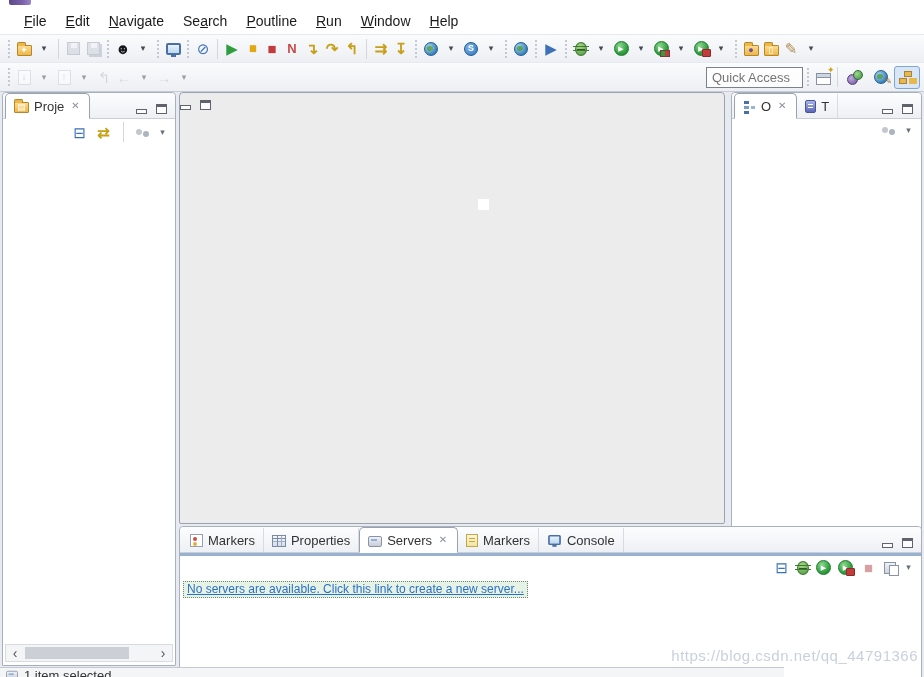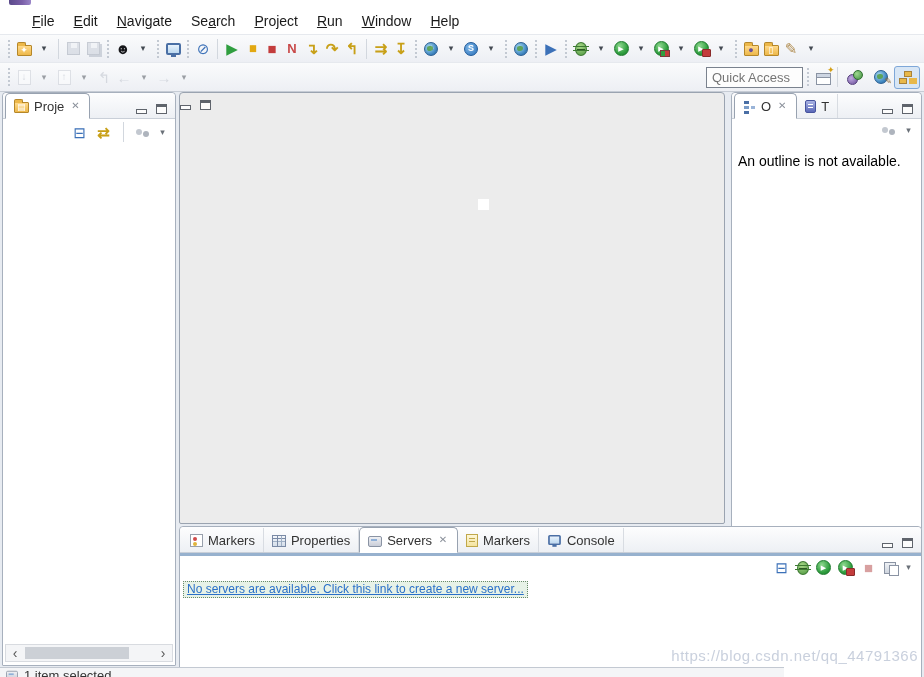--- a/index.html
+++ b/index.html
@@ -2,21 +2,21 @@
 <html><head>
 <meta charset="utf-8">
 <style>
   *{box-sizing:border-box;margin:0;padding:0}
   html,body{width:924px;height:677px}
   body{position:relative;overflow:hidden;background:#e7ebf1;font-family:"Liberation Sans",sans-serif;font-size:13px;color:#1a1a1a}
 
   
   #titlebar{height:8px;background:#fff;position:relative}
   .i-winfrag{position:absolute;left:9px;top:0;width:22px;height:5px;background:linear-gradient(90deg,#5a4a8a,#7a5fa8 60%,#9a86c8);border-radius:0 0 2px 2px}
-  #menubar{height:26px;background:#fff;display:flex;align-items:center;padding-left:24px}
+  #menubar{height:26px;background:#fff;display:flex;align-items:center;padding-left:16px}
   .menu-item{padding:2px 8px;margin-right:3px;font-size:14px;cursor:default;white-space:nowrap}
   .mn{text-decoration:underline}
   .toolbar{height:28px;background:linear-gradient(#fafbfc,#edeff4);display:flex;align-items:center;padding:0 4px;border-top:1px solid #e6e9ee}
   #toolbar2{height:30px;border-bottom:1px solid #c6ccd5}
   .tbtn{display:inline-flex;align-items:center;justify-content:center;min-width:20px;height:24px;padding:0 1px;border-radius:3px;cursor:default}
   .tbtn.dis{opacity:.5}
   .handle{width:0;height:18px;border-left:2px dotted #c3c9d2;margin:0 4px}
   .sep{width:1px;height:20px;background:#d2d7de;margin:0 4px}
   .spacer{flex:1}
   #quick-access{width:97px;height:21px;border:1px solid #7a828e;background:#fdfdfd;font-size:13px;color:#555;padding:0 5px;font-family:Liberation Sans, sans-serif}
@@ -113,21 +113,21 @@
 
 <div id="titlebar">
   <span class="i-winfrag"></span>
 </div>
 
 <div id="menubar">
   <div class="menu-item"><span></span><span class="mn">F</span><span>ile</span></div>
   <div class="menu-item"><span></span><span class="mn">E</span><span>dit</span></div>
   <div class="menu-item"><span></span><span class="mn">N</span><span>avigate</span></div>
   <div class="menu-item"><span>Se</span><span class="mn">a</span><span>rch</span></div>
-  <div class="menu-item"><span></span><span class="mn">P</span><span>roject</span></div>
+  <div class="menu-item"><span></span><span class="mn">P</span><span>outline</span></div>
   <div class="menu-item"><span></span><span class="mn">R</span><span>un</span></div>
   <div class="menu-item"><span></span><span class="mn">W</span><span>indow</span></div>
   <div class="menu-item"><span></span><span class="mn">H</span><span>elp</span></div>
 </div>
 
 <div class="toolbar">
   <span class="handle"></span>
   <span class="tbtn">
       <span class="icn i-folder" style="color: rgb(255, 255, 255);">✦</span>
     </span>
@@ -341,21 +341,20 @@
     </div>
     <div class="wctl">
       <span class="i-min"></span>
       <span class="i-max"></span>
     </div>
   </div>
   <div class="view-toolbar">
     <span class="icn i-dots"></span>
     <span class="icn dd" style="color: rgb(106, 112, 120);">▾</span>
   </div>
-  <div id="outline-msg">An outline is not available.</div>
 </div>
 
 <div class="panel" id="bottom-panel">
   <div class="tabrow">
     <div class="tab">
       <span class="icn i-markers"></span>
       <span>Markers</span>
     </div>
     <div class="tab">
       <span class="icn i-table"></span>

